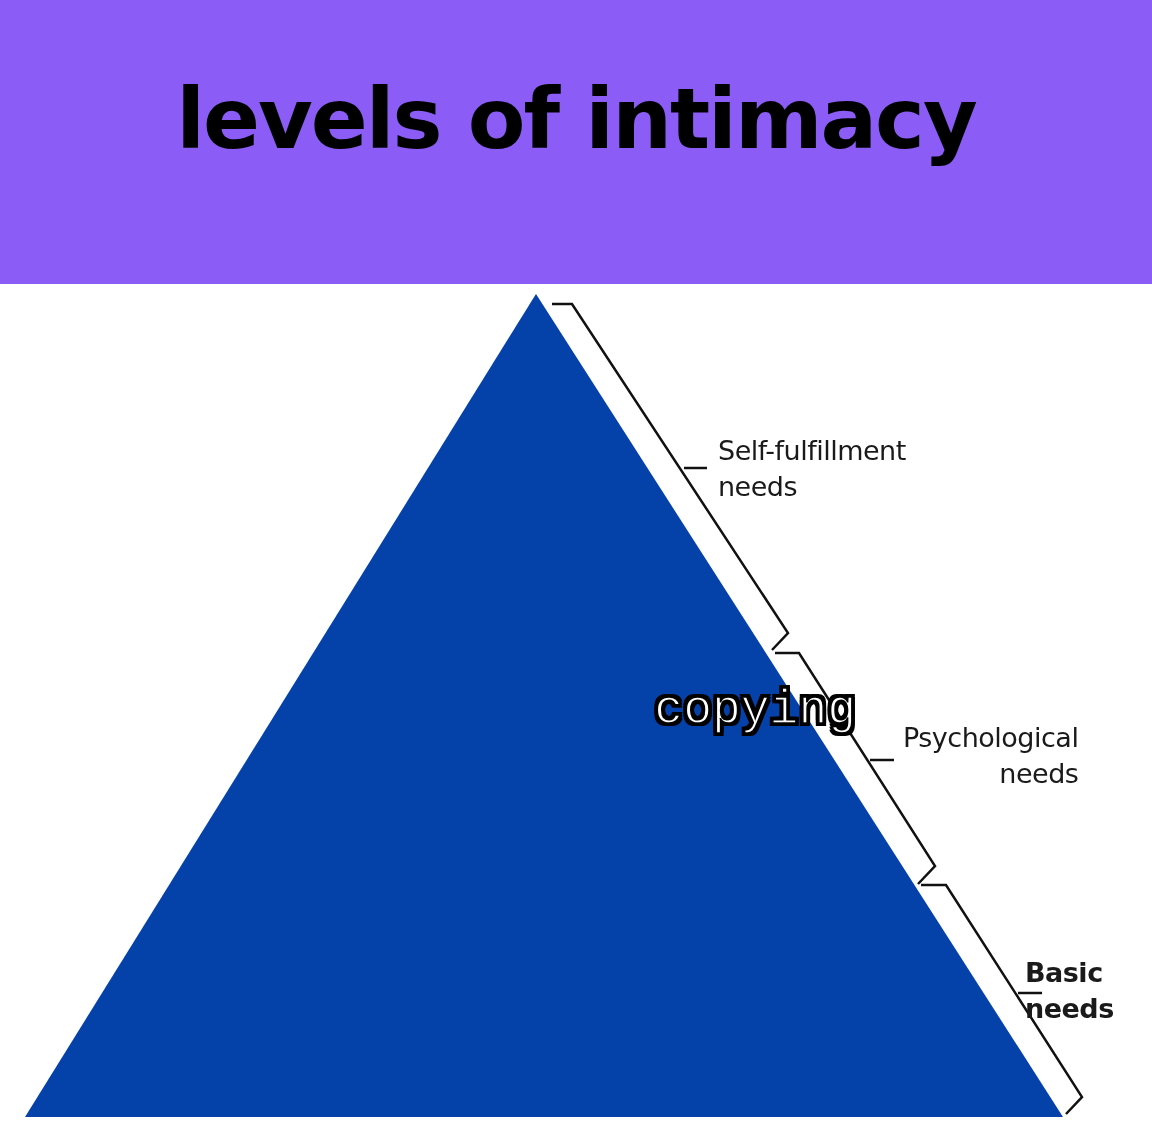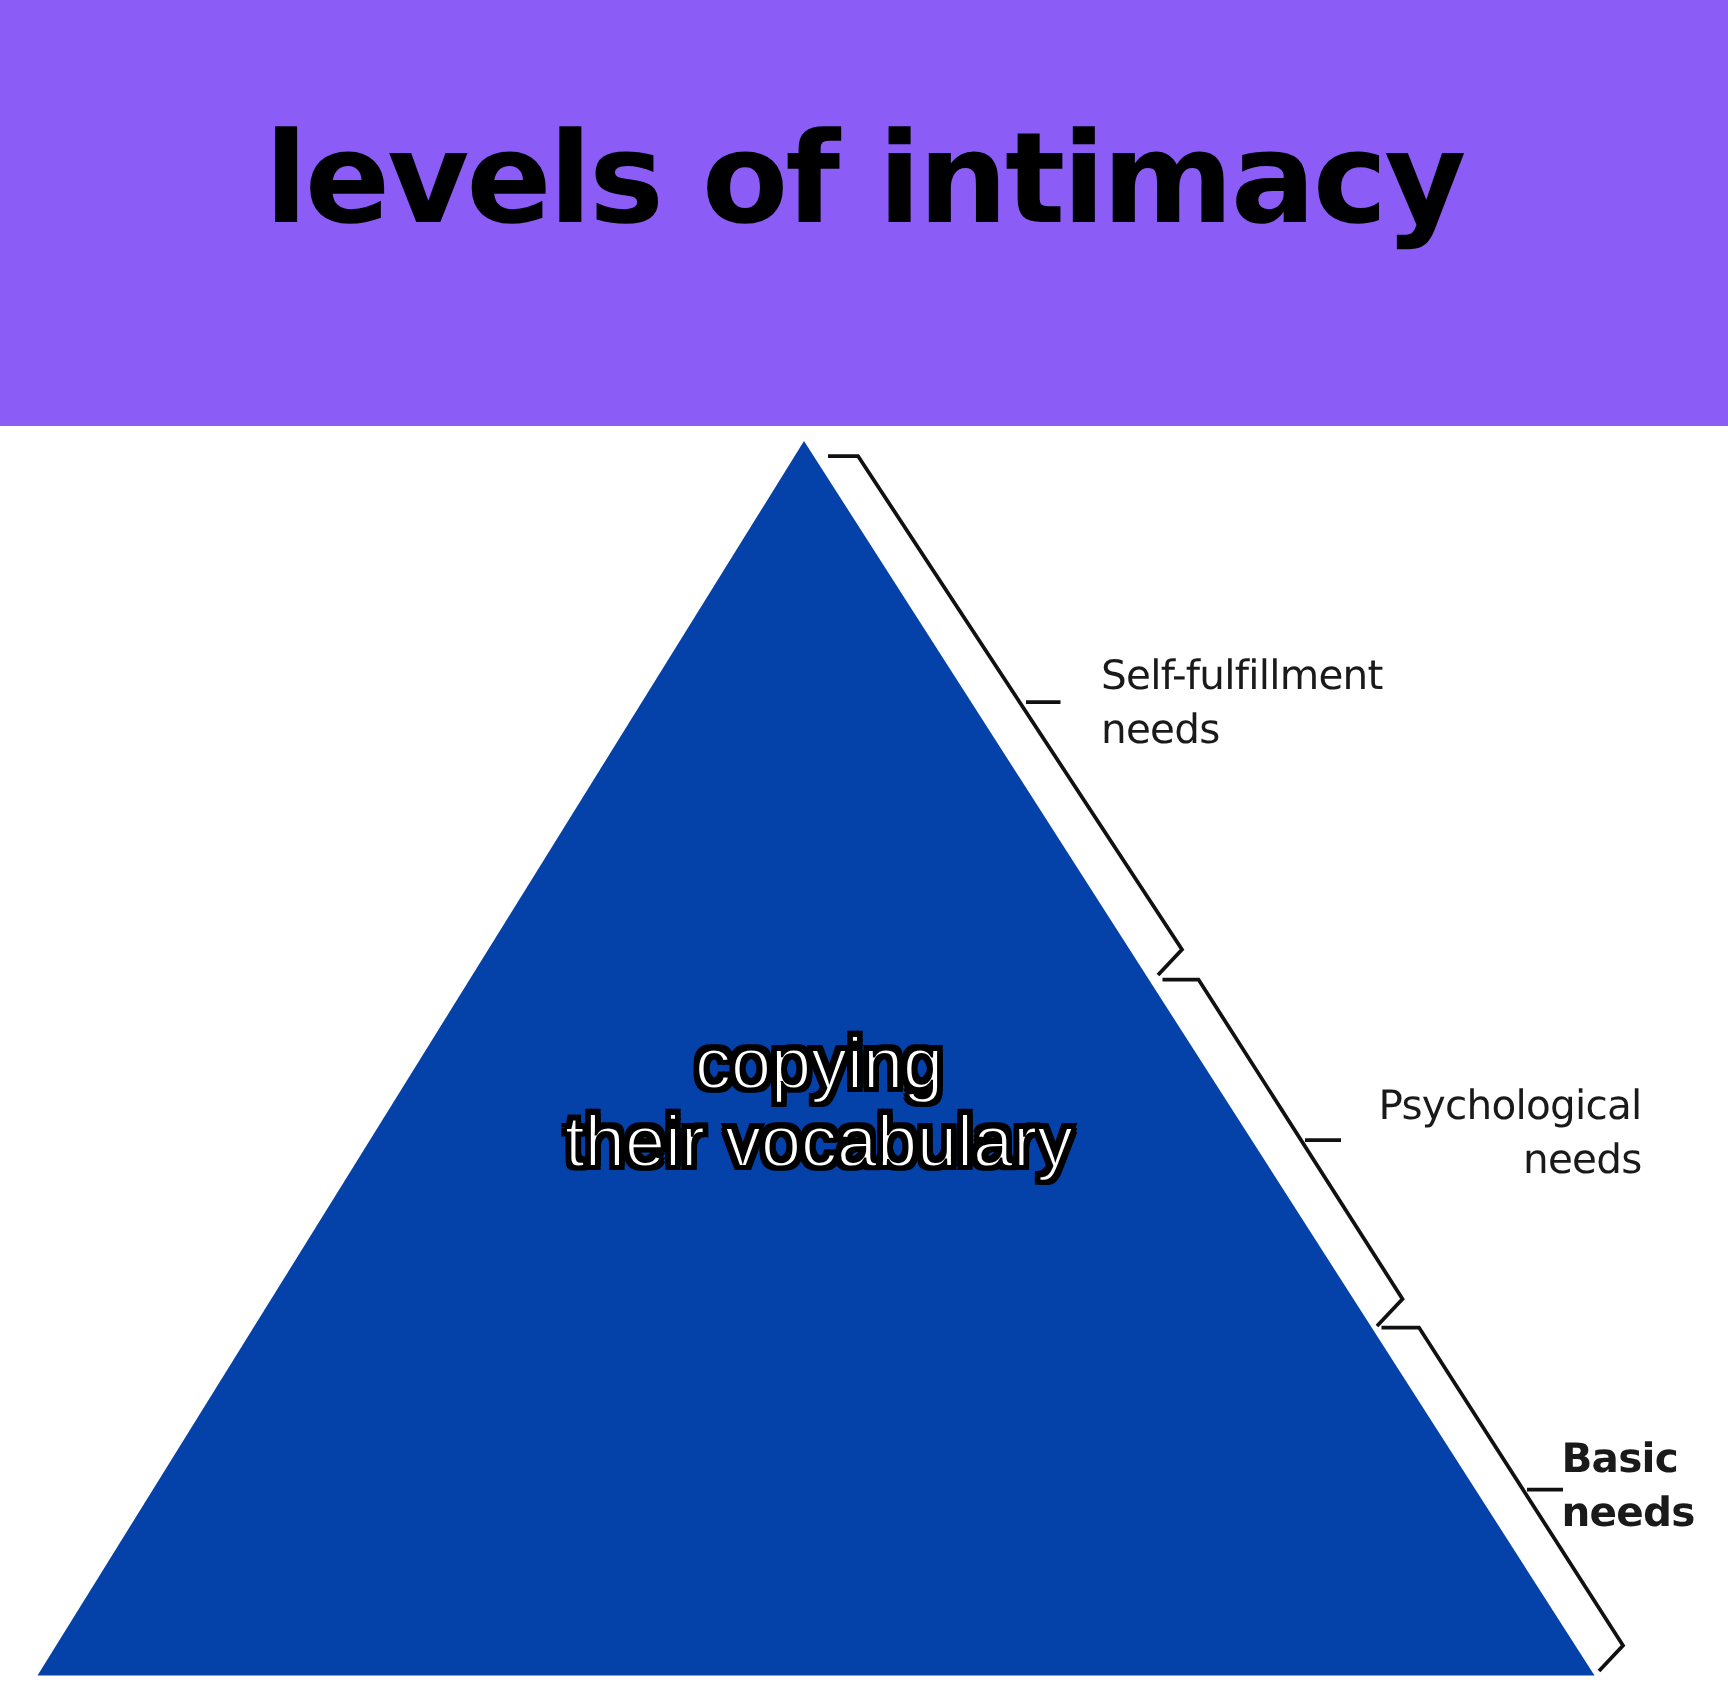--- a/index.html
+++ b/index.html
@@ -1,23 +1,23 @@
 <!DOCTYPE html>
 <html><head>
   <meta charset="utf-8">
   <style>
     html, body { margin: 0; padding: 0; }
     body { width: 1152px; height: 1134px; position: relative; background: #ffffff; overflow: hidden; }
     .header { position: absolute; left: 0; top: 0; width: 1152px; height: 284px; background: #8b5cf6; }
     .title { position: absolute; left: 0; top: 70px; width: 1152px; text-align: center;
       font-family: "DejaVu Sans", sans-serif; font-weight: bold; font-size: 84px; letter-spacing: -2px; color: #000; }
     svg.diagram { position: absolute; left: 0; top: 0; }
-    .label { position: absolute; font-family: "DejaVu Sans", sans-serif; font-size: 27px; line-height: 36px; color: #1a1a1a; letter-spacing: -0.5px; margin-left: 16px; }
-    .center-text { position: absolute; left: 236px; top: 684px; width: 620px; text-align: center;
-      font-family: Liberation Sans, sans-serif; font-size: 48px; line-height: 52px; color: #ffffff;
+    .label { position: absolute; font-family: "DejaVu Sans", sans-serif; font-size: 27px; line-height: 36px; color: #1a1a1a; letter-spacing: -0.5px; }
+    .center-text { position: absolute; left: 236px; top: 684px; width: 620px; text-align: right;
+      font-family: Liberation Mono, monospace; font-size: 48px; line-height: 52px; color: #ffffff;
       -webkit-text-stroke: 1.5px #000;
       text-shadow: -3px -3px 0 #000, 3px -3px 0 #000, -3px 3px 0 #000, 3px 3px 0 #000, 0 3px 0 #000, 0 -3px 0 #000, 3px 0 0 #000, -3px 0 0 #000; }
   </style>
 </head>
 <body>
 
 <div class="header">
   <div class="title">levels of intimacy</div>
 </div>
 
@@ -42,14 +42,13 @@
   <div>Psychological</div>
   <div>needs</div>
 </div>
 <div class="label" style="left:1025px; top:955px;font-weight:bold;">
   <div>Basic</div>
   <div>needs</div>
 </div>
 
 <div class="center-text">
   <div>copying</div>
-  <div>their vocabulary</div>
 </div>
 
 </body></html>

